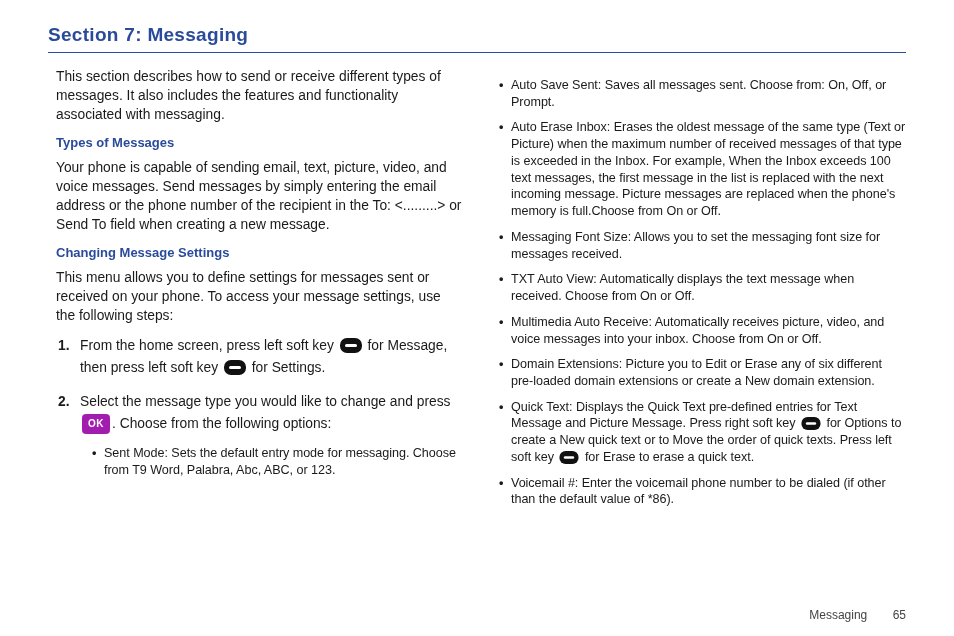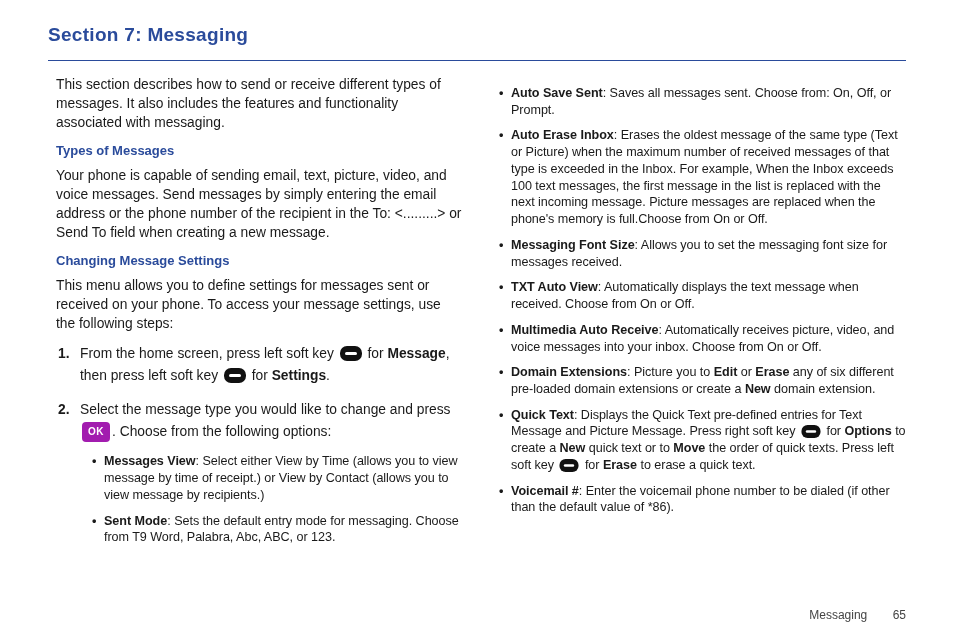--- a/index.html
+++ b/index.html
@@ -11,21 +11,21 @@
     color: #1a1a1a;
     padding: 24px 48px 18px 48px;
     position: relative;
   }
   .section-title {
     color: #2a4b9b;
     font-weight: 900;
     font-size: 19px;
     letter-spacing: 0.3px;
     font-stretch: condensed;
-    padding-bottom: 14px;
+    padding-bottom: 6px;
     border-bottom: 1.5px solid #2a4b9b;
     margin-bottom: 14px;
   }
   .columns {
     display: flex;
     gap: 36px;
     justify-content: flex-end;
   }
   .col {
     flex: 1;
@@ -73,21 +73,21 @@
     line-height: 1.33;
     font-stretch: condensed;
     letter-spacing: -0.05px;
   }
   ul.opts > li::before {
     content: "•";
     position: absolute;
     left: 0;
     font-weight: 700;
   }
-  .b { font-weight: 700; }
+  .b { font-weight: 400; }
   .softkey-icon {
     display: inline-block;
     vertical-align: -3px;
     margin: 0 2px;
   }
   .softkey-icon svg { display: block; }
   .ok-key {
     display: inline-block;
     background: #a21caf;
     color: #fff;
@@ -131,21 +131,20 @@
               <rect x="5" y="6" width="12" height="3" rx="1.5" fill="#fff"></rect>
             </svg></span><span> for </span><span class="b">Message</span><span>, then press left soft key </span><span class="softkey-icon"><svg width="22" height="15" viewBox="0 0 22 15">
               <rect x="0" y="0" width="22" height="15" rx="7" fill="#111"></rect>
               <rect x="5" y="6" width="12" height="3" rx="1.5" fill="#fff"></rect>
             </svg></span><span> for </span><span class="b">Settings</span><span>.</span>
       </li>
       <li>
         <span>Select the message type you would like to change and press </span><span class="ok-key">OK</span><span>. Choose from the following options:</span>
 
         <ul class="opts">
-          <li><span class="b">Messages View</span><span>: Select either View by Time (allows you to view message by time of receipt.) or View by Contact (allows you to view message by recipients.)</span></li>
           <li><span class="b">Sent Mode</span><span>: Sets the default entry mode for messaging. Choose from T9 Word, Palabra, Abc, ABC, or 123.</span></li>
         </ul>
       </li>
     </ol>
   </div>
 
   <div class="col">
     <ul class="opts right">
       <li><span class="b">Auto Save Sent</span><span>: Saves all messages sent. Choose from: On, Off, or Prompt.</span></li>
       <li><span class="b">Auto Erase Inbox</span><span>: Erases the oldest message of the same type (Text or Picture) when the maximum number of received messages of that type is exceeded in the Inbox. For example, When the Inbox exceeds 100 text messages, the first message in the list is replaced with the next incoming message. Picture messages are replaced when the phone's memory is full.Choose from On or Off.</span></li>

